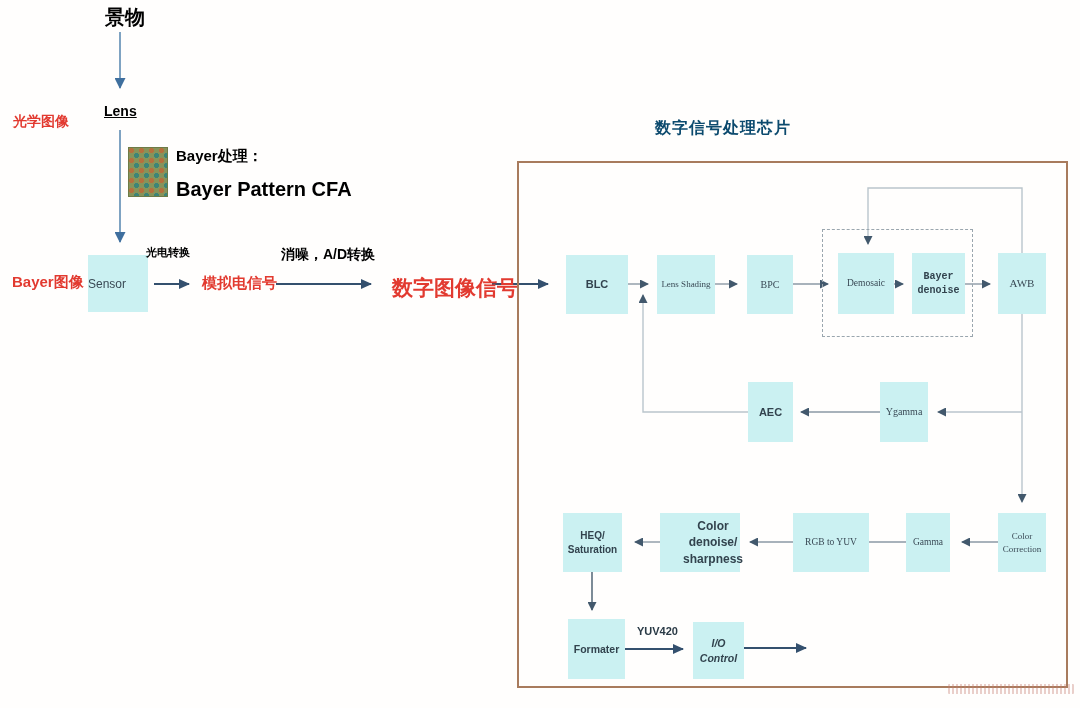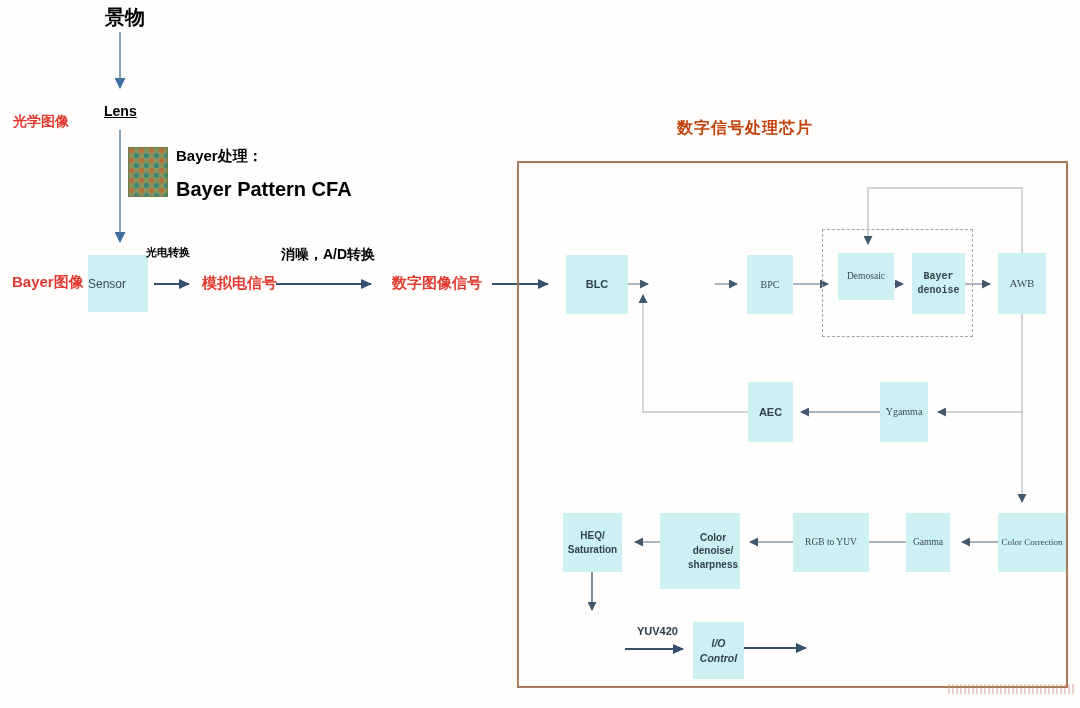--- a/index.html
+++ b/index.html
@@ -10,22 +10,22 @@
   }
   svg.wires{position:absolute;left:0;top:0;width:1080px;height:708px;pointer-events:none;}
   .lbl{position:absolute;white-space:nowrap;}
   .zh-bold{font-weight:bold;color:#000000;}
   .red{font-weight:bold;color:#e23a30;}
   .chip{
     position:absolute;left:517px;top:161px;width:551px;height:527px;
     border:2.5px solid #a87b5d;background:transparent;box-sizing:border-box;
   }
   .chip-title{
-    position:absolute;left:655px;top:118px;width:180px;text-align:center;
-    font-size:16px;font-weight:bold;color:#c2410c;letter-spacing:1px;
+    position:absolute;left:655px;top:118px;width:180px;
+    font-size:16px;font-weight:bold;color:#0c4a6e;letter-spacing:1px;
   }
   .dashed-group{
     position:absolute;left:822px;top:229px;width:151px;height:108px;
     border:1.5px dashed #9aa6ae;box-sizing:border-box;
   }
   .node{
     position:absolute;background:#cbf1f2;color:#32434e;
     display:flex;align-items:center;justify-content:center;text-align:center;
     font-size:10px;font-weight:bold;line-height:1.35;padding:2px;box-sizing:border-box;
   }
@@ -115,64 +115,70 @@
   <div class="sensor">
     <span>Sensor</span>
   </div>
 
   <div class="lbl zh-bold" style="left:146px;top:245px;font-size:11px;">光电转换</div>
 
   <div class="lbl red" style="left:202px;top:274px;font-size:15px;">模拟电信号</div>
 
   <div class="lbl zh-bold" style="left:281px;top:246px;font-size:14px;">消噪，A/D转换</div>
 
-  <div class="lbl red" style="left:392px;top:274px;font-size:15px;">数字图像信号</div>
+  <div class="lbl red" style="left:392px;top:274px;font-size:21px;">数字图像信号</div>
 
   <div class="chip-title">数字信号处理芯片</div>
   <div class="chip"></div>
   <div class="dashed-group"></div>
 
   <div class="node" style="left:566px;top:255px;width:62px;height:59px;font-size:11px;">
       <span>BLC</span>
     </div>
+  <div class="node serif" style="left:657px;top:255px;width:58px;height:59px;font-size:9px;">
+      <span>Lens Shading</span>
+    </div>
   <div class="node serif" style="left:747px;top:255px;width:46px;height:59px;font-size:10px;">
       <span>BPC</span>
     </div>
-  <div class="node serif" style="left:838px;top:253px;width:56px;height:47px;font-size:9.5px;">
+  <div class="node serif" style="left:838px;top:253px;width:56px;height:61px;font-size:9.5px;">
       <span>Demosaic</span>
     </div>
   <div class="node" style="left:912px;top:253px;width:53px;height:61px;font-size:10px;font-family:Liberation Mono, monospace;">
       <span>Bayer denoise</span>
     </div>
   <div class="node serif" style="left:998px;top:253px;width:48px;height:61px;font-size:11px;">
       <span>AWB</span>
     </div>
 
   <div class="node" style="left:748px;top:382px;width:45px;height:60px;font-size:11px;">
       <span>AEC</span>
     </div>
   <div class="node serif" style="left:880px;top:382px;width:48px;height:60px;font-size:10px;text-align:center;">
       <span>Ygamma</span>
     </div>
 
   <div class="node" style="left:563px;top:513px;width:59px;height:59px;font-size:10px;">
       <span>HEQ/ Saturation</span>
     </div>
-  <div class="node" style="left:660px;top:513px;width:80px;height:76px;font-size:10px;padding-left:28px;">
+  <div class="node" style="left:660px;top:513px;width:80px;height:59px;font-size:12px;padding-left:28px;">
       <span>Color denoise/ sharpness</span>
     </div>
   <div class="node serif" style="left:793px;top:513px;width:76px;height:59px;font-size:9.5px;">
       <span>RGB to YUV</span>
     </div>
   <div class="node serif" style="left:906px;top:513px;width:44px;height:59px;font-size:9.5px;">
       <span>Gamma</span>
     </div>
-  <div class="node serif" style="left:998px;top:513px;width:68px;height:59px;font-size:9px;">
+  <div class="node serif" style="left:998px;top:513px;width:48px;height:59px;font-size:9px;">
       <span>Color Correction</span>
     </div>
 
+  <div class="node" style="left:568px;top:619px;width:57px;height:60px;font-size:10.5px;">
+      <span>Formater</span>
+    </div>
   <div class="lbl zh-bold" style="left:637px;top:625px;font-size:11px;color:#2a3a46;">YUV420</div>
   <div class="node" style="left:693px;top:622px;width:51px;height:57px;font-size:10.5px;font-style:italic;">
       <span>I/O Control</span>
     </div>
 
   <div class="watermark"></div>
 </div>
 
 </body></html>

